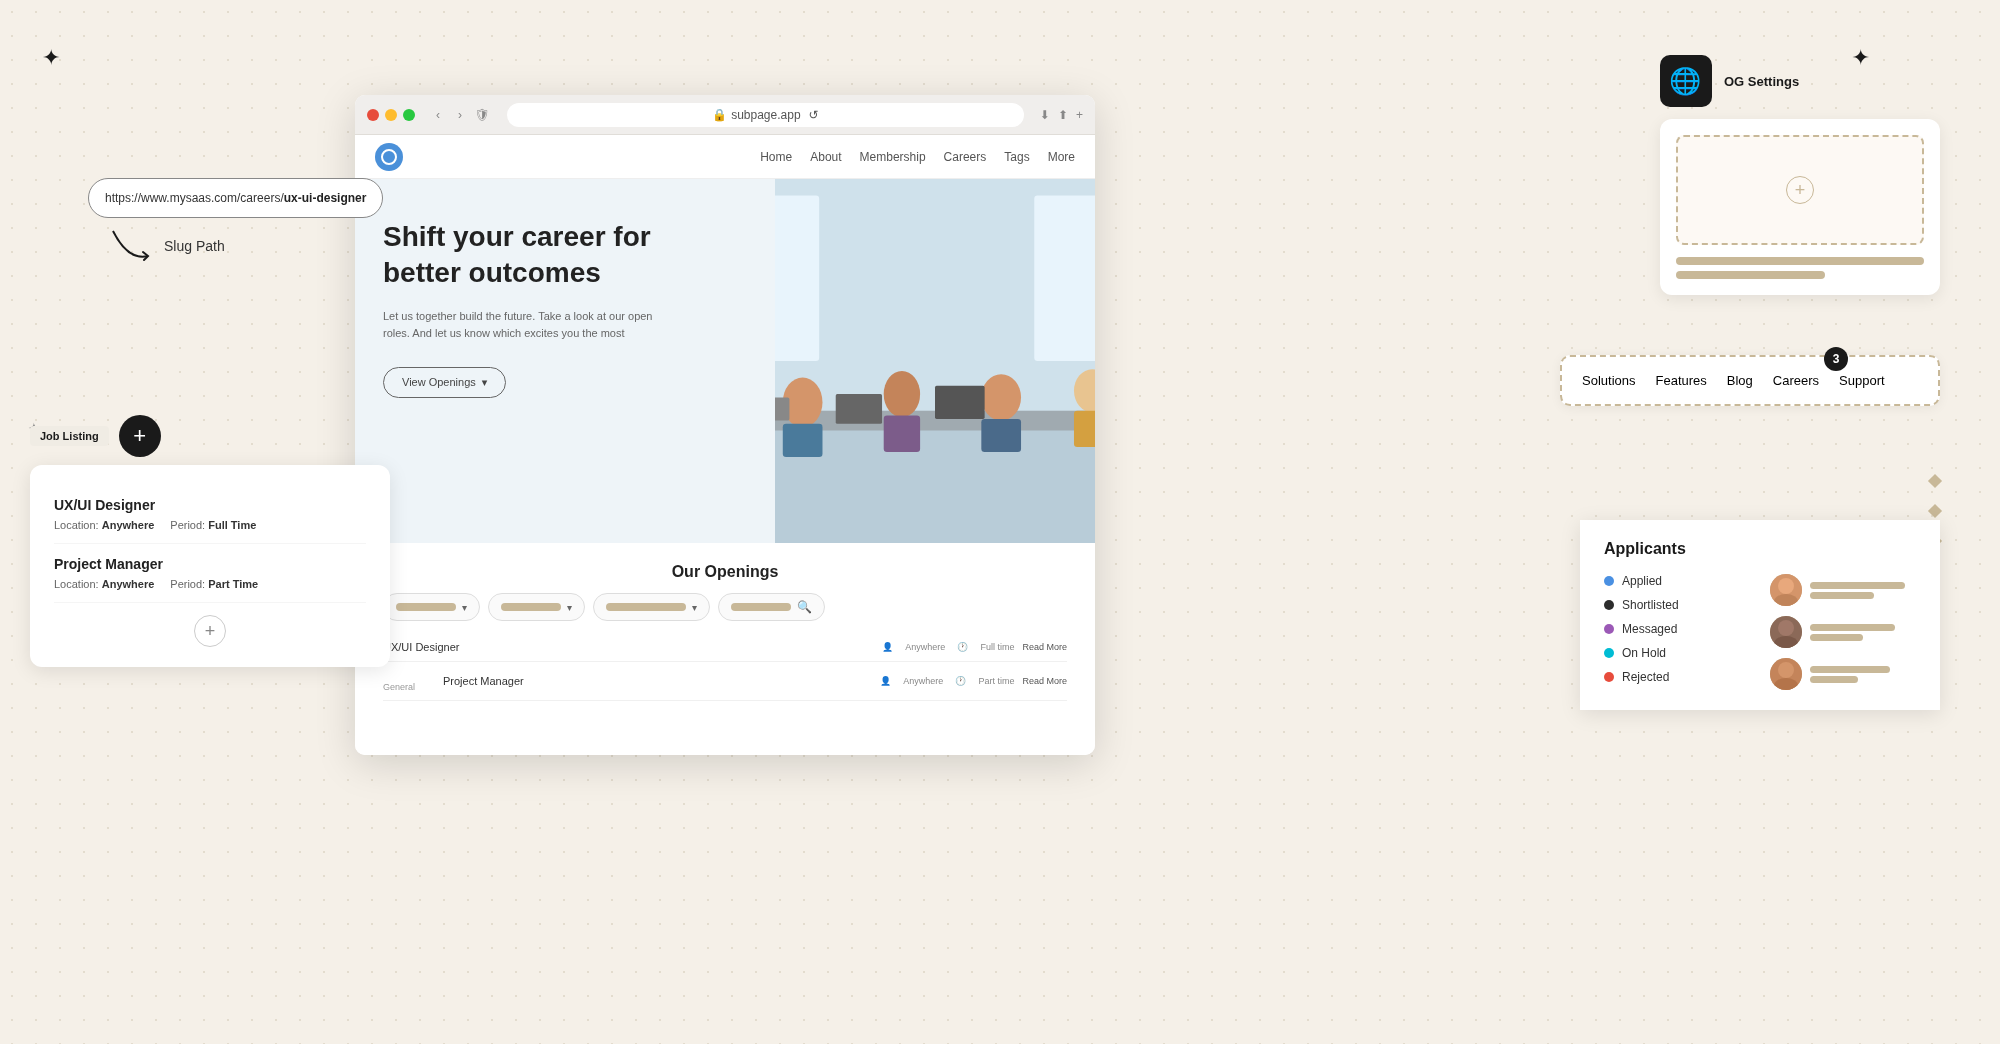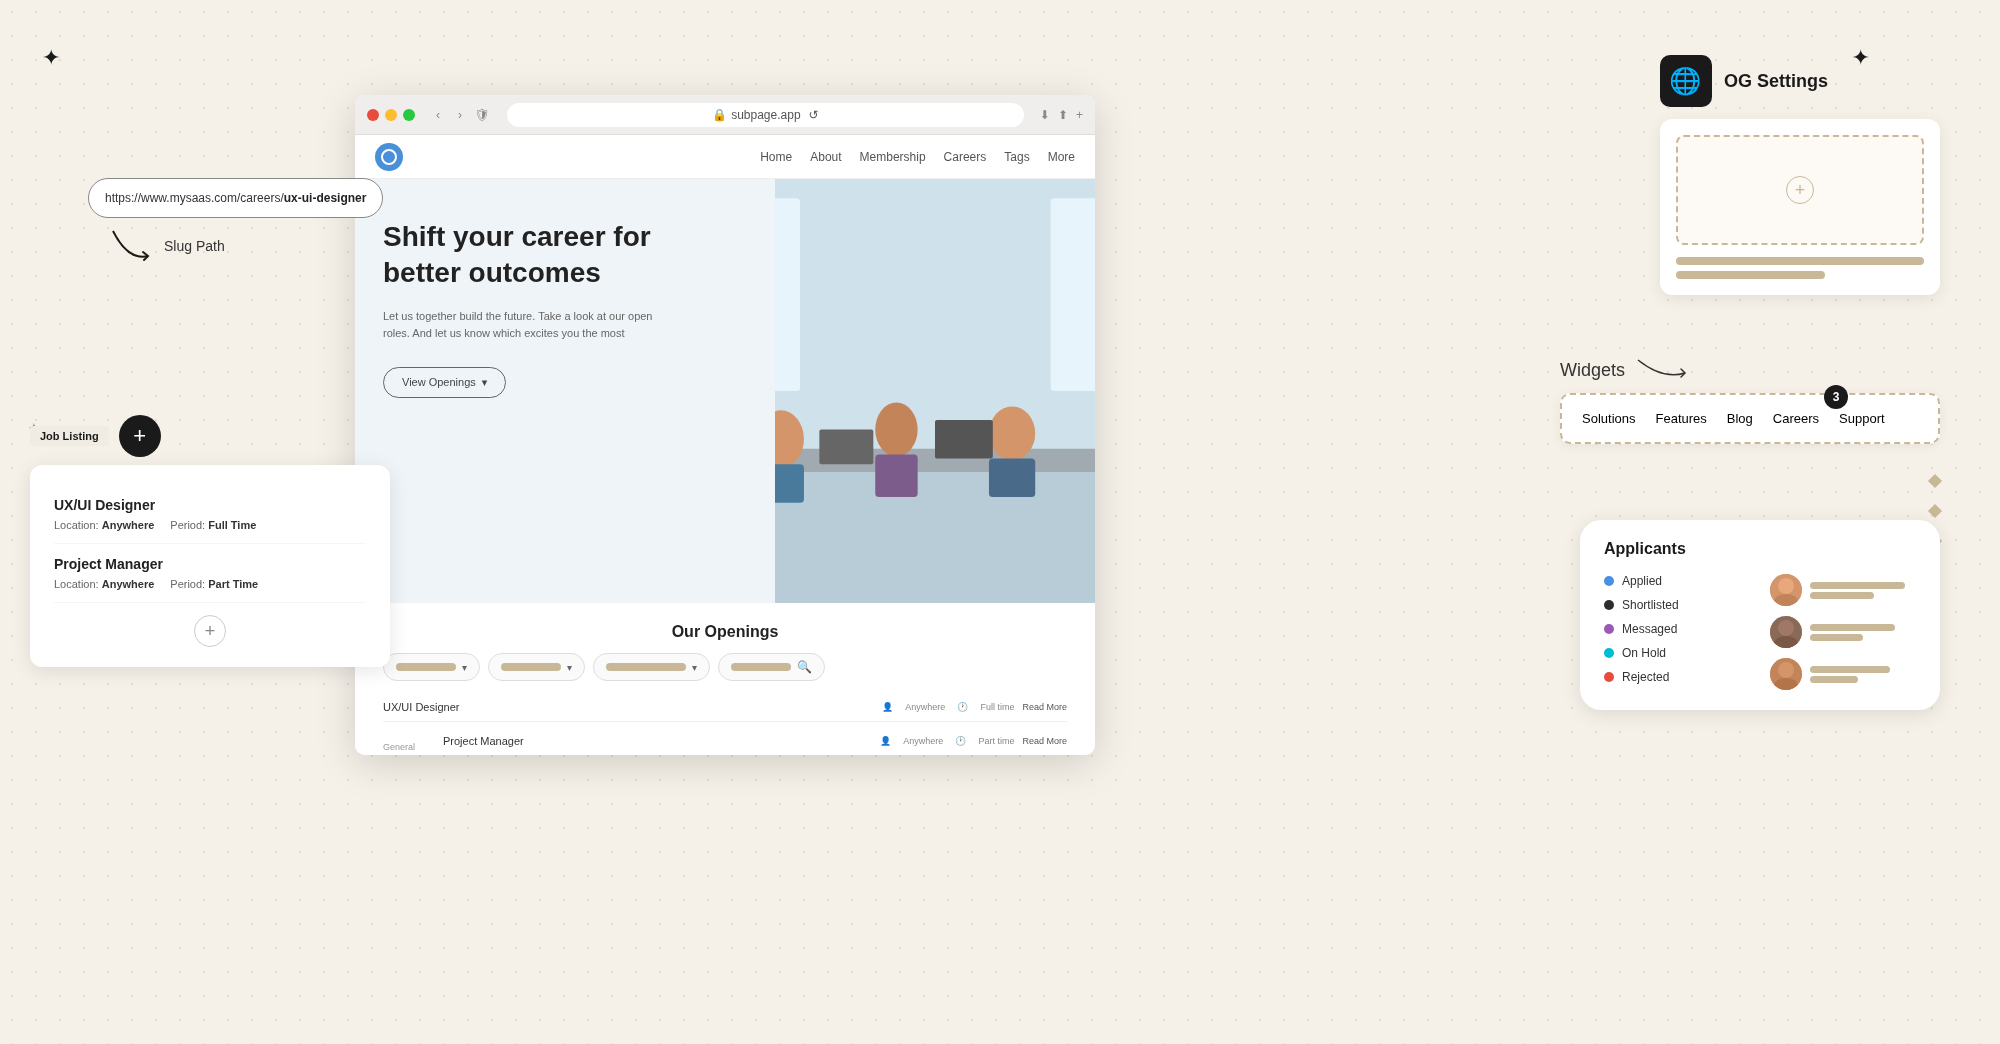--- a/index.html
+++ b/index.html
@@ -162,21 +162,21 @@
     .office-scene {
       width: 100%; height: 100%;
       background: linear-gradient(180deg, #c8d8e4 0%, #d4e2ea 60%, #c8d0d8 100%);
       position: relative;
     }
 
     
     .site-openings {
       background: #fff;
       padding: 20px 28px;
-      height: 152px;
+      height: 212px;
     }
     .openings-title {
       text-align: center;
       font-size: 16px;
       font-weight: 600;
       color: #222;
       margin-bottom: 12px;
     }
     .openings-filters {
       display: flex;
@@ -363,21 +363,21 @@
     .og-icon-box {
       width: 52px; height: 52px;
       background: #1a1a1a;
       border-radius: 10px;
       display: flex;
       align-items: center;
       justify-content: center;
       font-size: 24px;
     }
     .og-title {
-      font-size: 18px;
+      font-size: 13px;
       font-weight: 600;
       color: #1a1a1a;
     }
 
     .og-card {
       background: #fff;
       border-radius: 12px;
       padding: 16px;
       width: 280px;
       box-shadow: 0 4px 16px rgba(0,0,0,0.08);
@@ -467,21 +467,21 @@
 
     
     .applicants-section {
       position: absolute;
       top: 520px;
       right: 60px;
       z-index: 10;
     }
     .applicants-card {
       background: #fff;
-      border-radius: 21px;
+      border-radius: 0;
       padding: 20px 24px;
       width: 360px;
       box-shadow: 0 4px 20px rgba(0,0,0,0.1);
     }
     .applicants-title {
       font-size: 16px;
       font-weight: 600;
       color: #1a1a1a;
       margin-bottom: 16px;
     }
@@ -766,27 +766,20 @@
       <div class="og-plus">
         <span>+</span>
       </div>
     </div>
     <div class="og-bar og-bar-full"></div>
     <div class="og-bar-short"></div>
   </div>
 </div>
 
 <div class="widgets-section">
-  <div class="widgets-label">
-    <span>Widgets</span>
-    <svg width="60" height="30" viewBox="0 0 60 30">
-      <path d="M5 5 Q 30 25, 52 18" stroke="#333" stroke-width="1.5" fill="none"></path>
-      <path d="M48 14 L 52 18 L 48 22" stroke="#333" stroke-width="1.5" fill="none" stroke-linecap="round"></path>
-    </svg>
-  </div>
   <div class="widgets-nav-card">
     <span class="widgets-nav-item">Solutions</span>
     <span class="widgets-nav-item">Features</span>
     <span class="widgets-nav-item">Blog</span>
     <span class="widgets-nav-item">Careers</span>
     <span class="widgets-nav-item">Support</span>
     <div class="widgets-badge">3</div>
   </div>
 </div>
 

